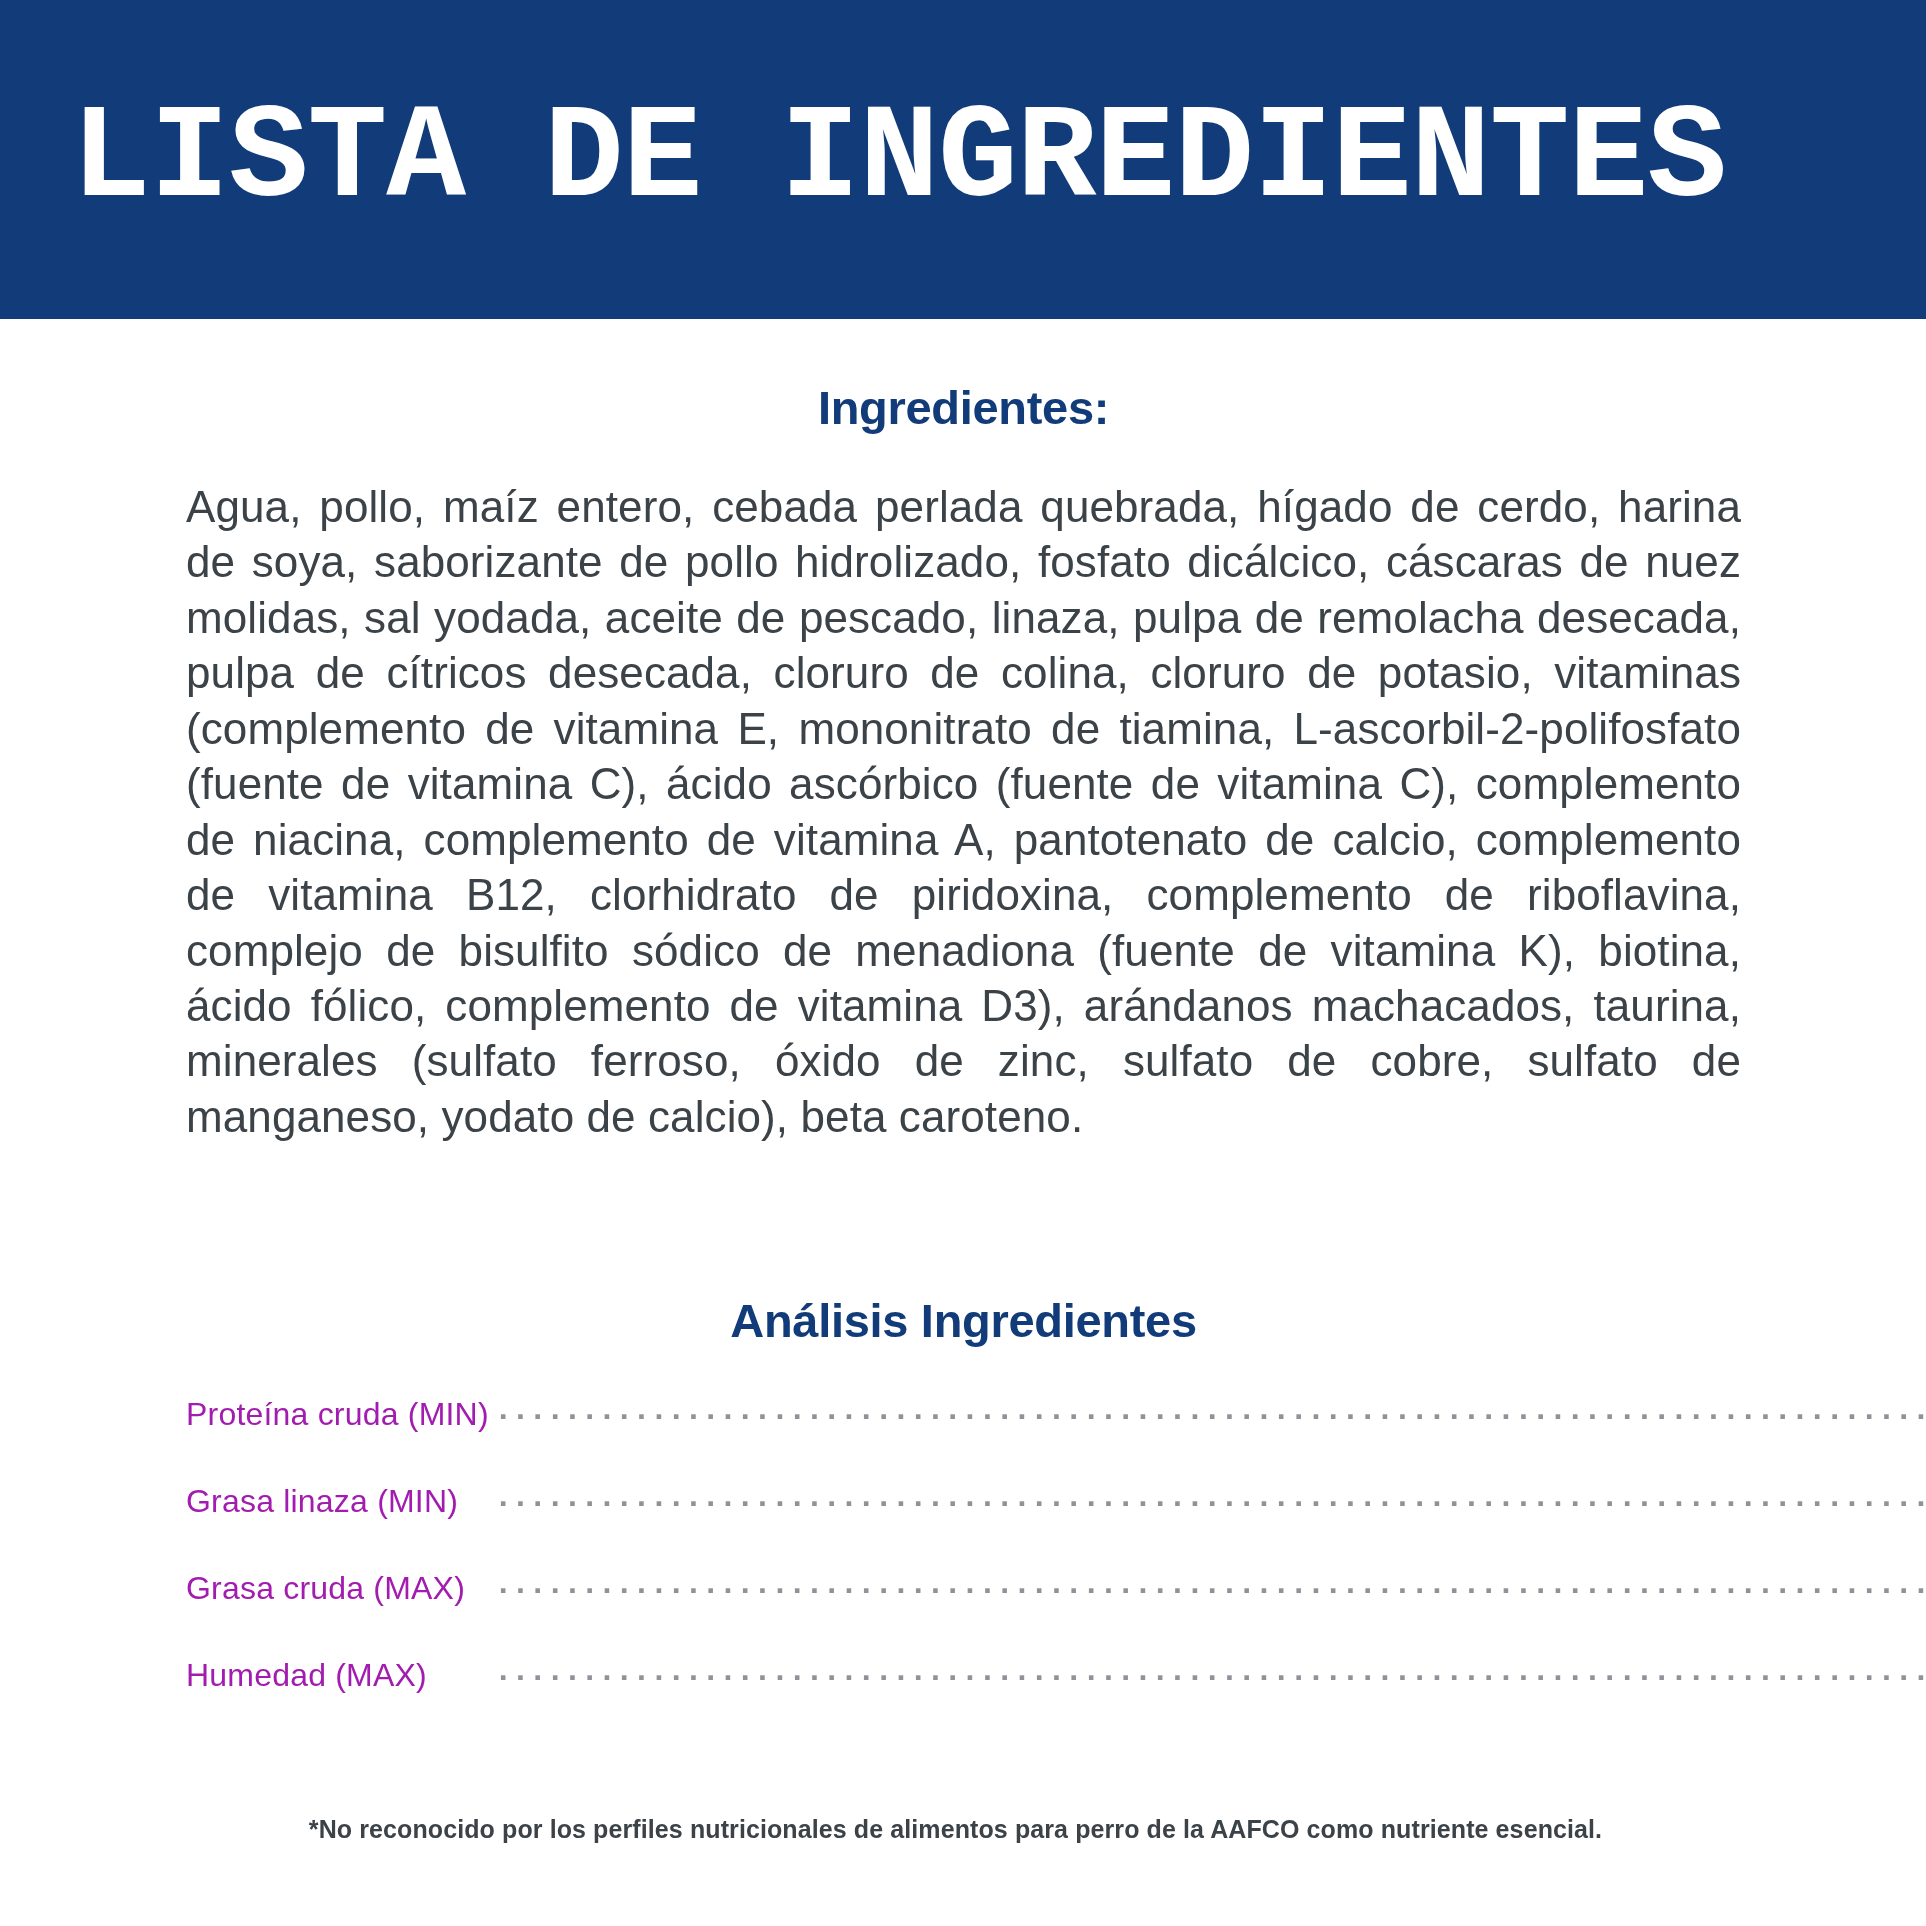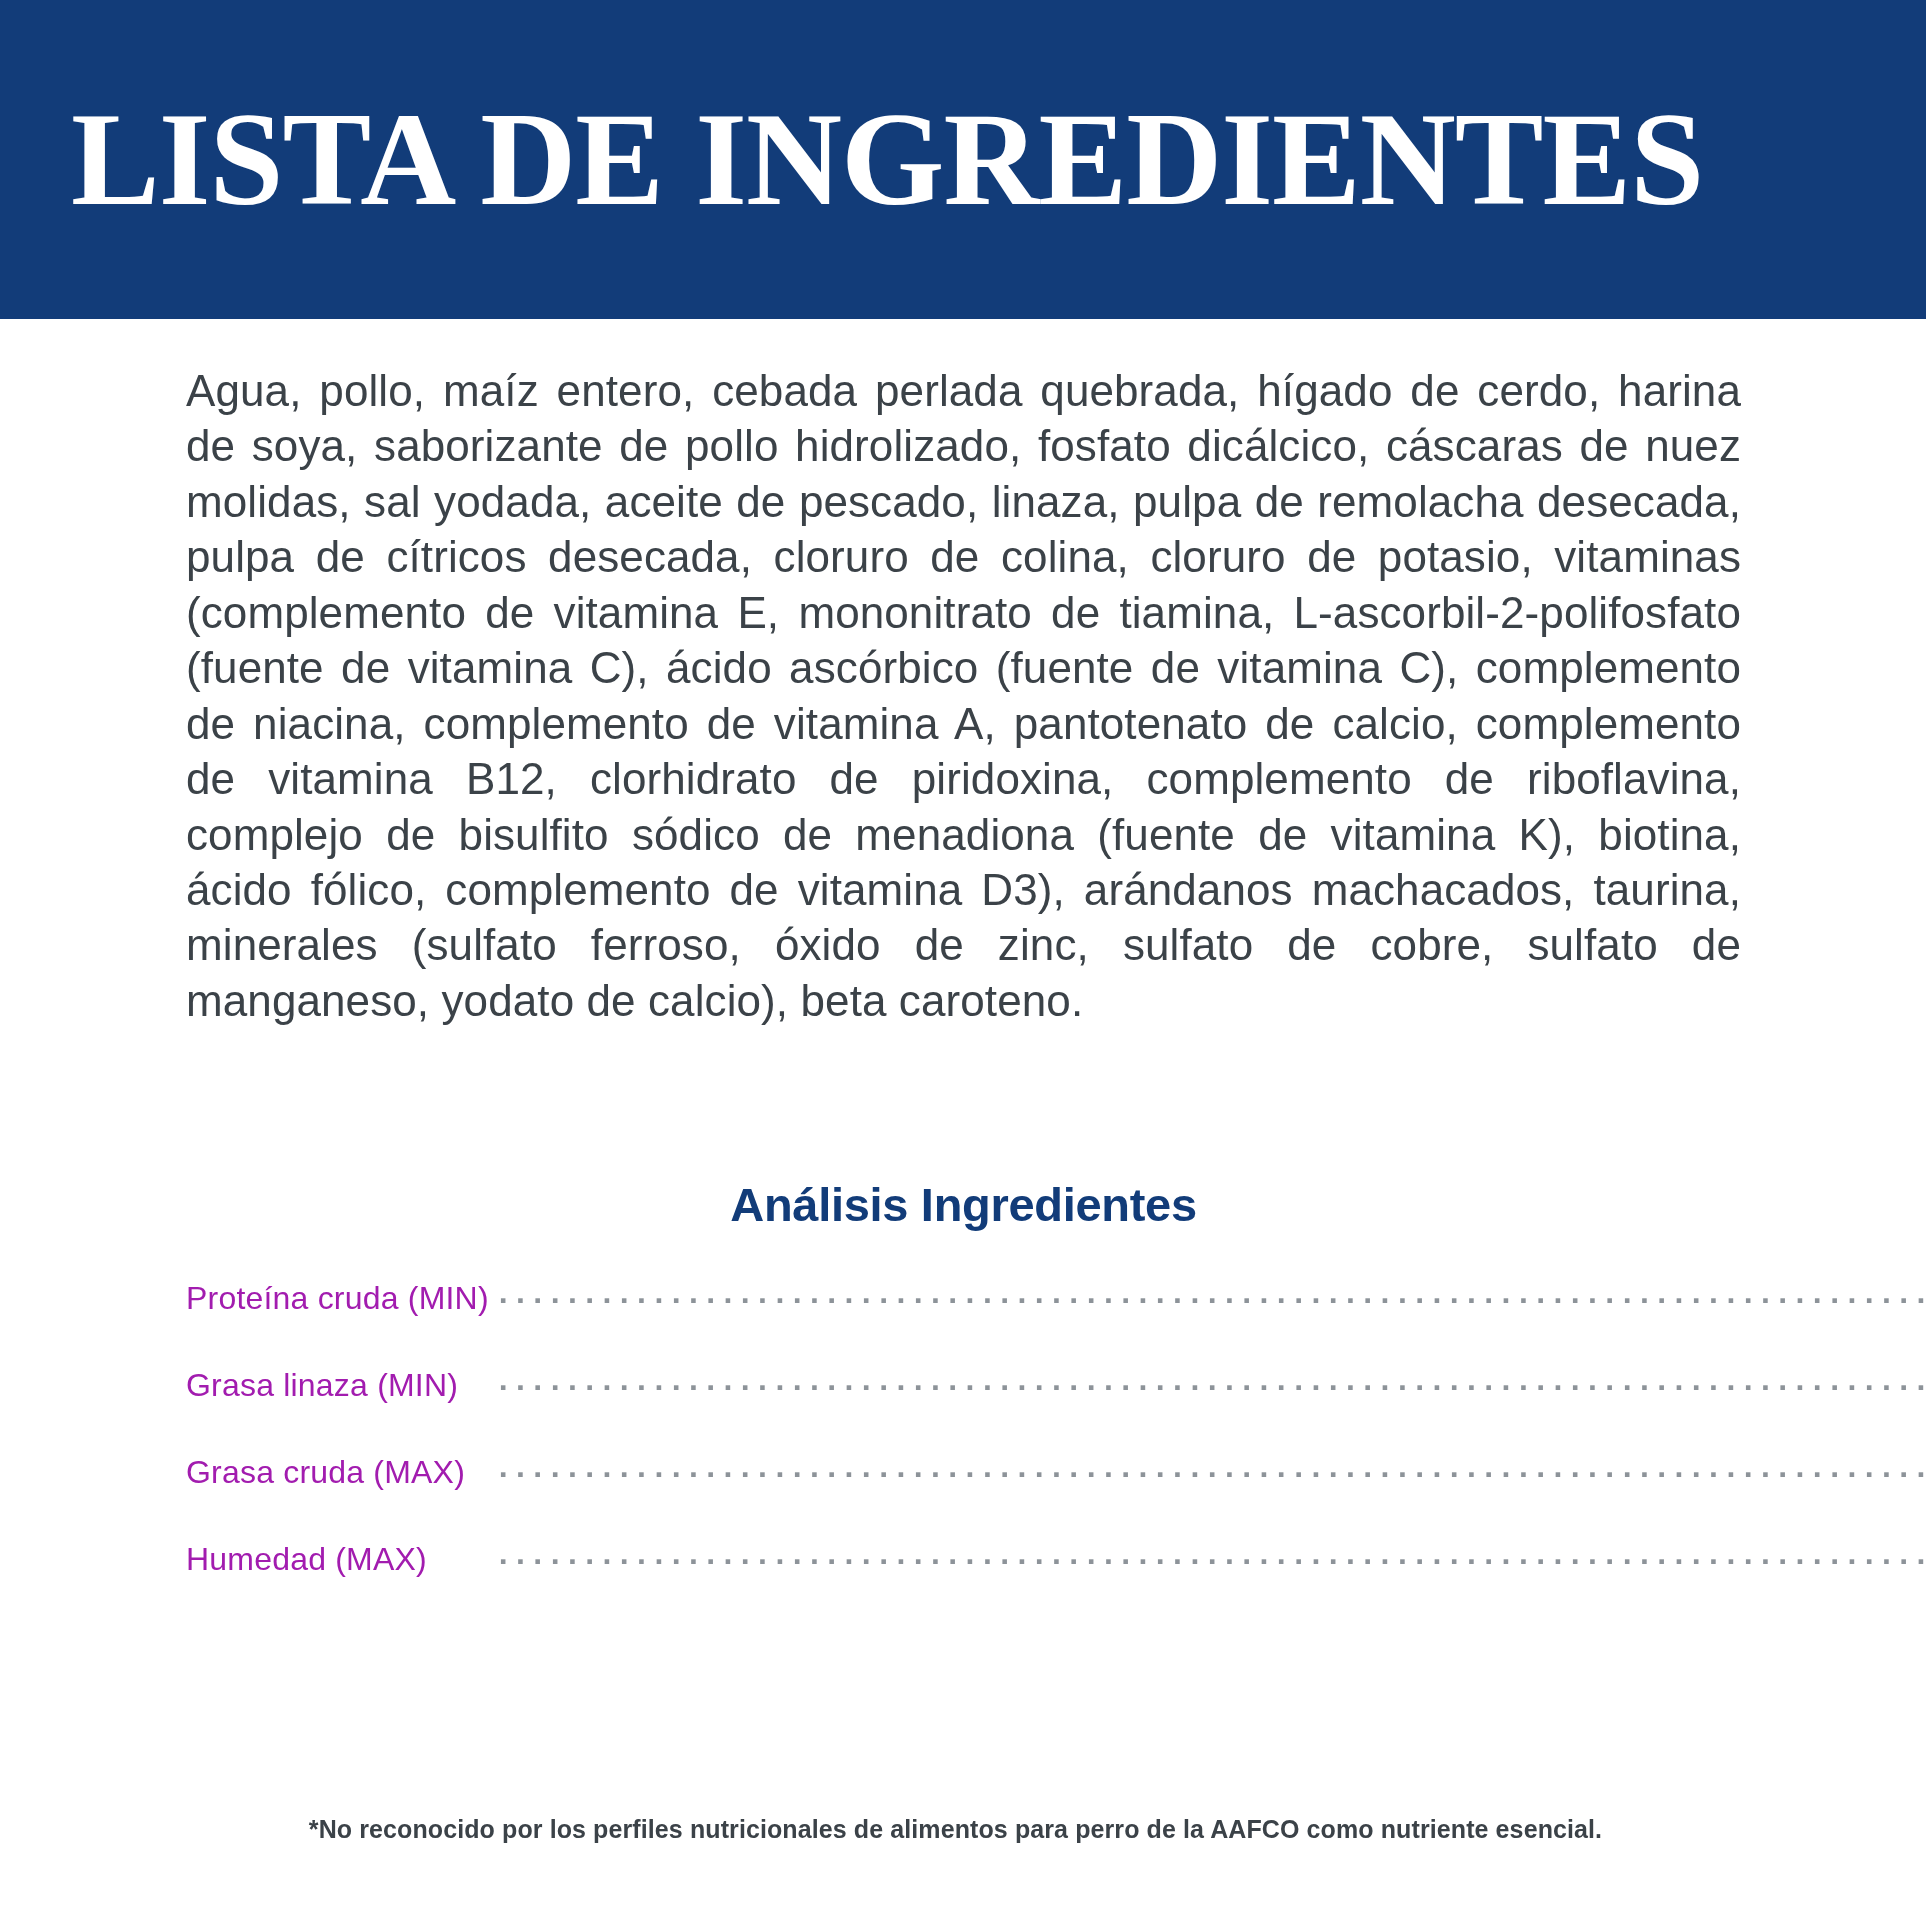--- a/index.html
+++ b/index.html
@@ -27,21 +27,21 @@
     width: 100%;
     height: 319px;
     background: #123C79;
     display: flex;
     align-items: center;
     box-sizing: border-box;
     padding-left: 71px;
   }
   .header-title {
     color: #ffffff;
-    font-family: Liberation Serif, serif;
+    font-family: Liberation Mono, monospace;
     font-weight: bold;
     font-size: 133px;
     letter-spacing: -1px;
     line-height: 1;
     white-space: nowrap;
   }
 
   
   .content {
     box-sizing: border-box;
@@ -129,20 +129,21 @@
 <body>
 
 <div class="page">
 
   <div class="header-banner">
     <div class="header-title">LISTA DE INGREDIENTES</div>
   </div>
 
   <div class="content">
 
+    <h2 class="ingredients-heading">Ingredientes:</h2>
 
     <p class="ingredients-body">Agua, pollo, maíz entero, cebada perlada quebrada, hígado de cerdo, harina de soya, saborizante de pollo hidrolizado, fosfato dicálcico, cáscaras de nuez molidas, sal yodada, aceite de pescado, linaza, pulpa de remolacha desecada, pulpa de cítricos desecada, cloruro de colina, cloruro de potasio, vitaminas (complemento de vitamina E, mononitrato de tiamina, L-ascorbil-2-polifosfato (fuente de vitamina C), ácido ascórbico (fuente de vitamina C), complemento de niacina, complemento de vitamina A, pantotenato de calcio, complemento de vitamina B12, clorhidrato de piridoxina, complemento de riboflavina, complejo de bisulfito sódico de menadiona (fuente de vitamina K), biotina, ácido fólico, complemento de vitamina D3), arándanos machacados, taurina, minerales (sulfato ferroso, óxido de zinc, sulfato de cobre, sulfato de manganeso, yodato de calcio), beta caroteno.</p>
 
     <h2 class="analysis-heading">Análisis Ingredientes</h2>
 
     <table class="analysis-table">
       <tbody>
         <tr class="analysis-row">
           <td class="an-label">Proteína cruda (MIN)</td>
           <td class="an-dots">

